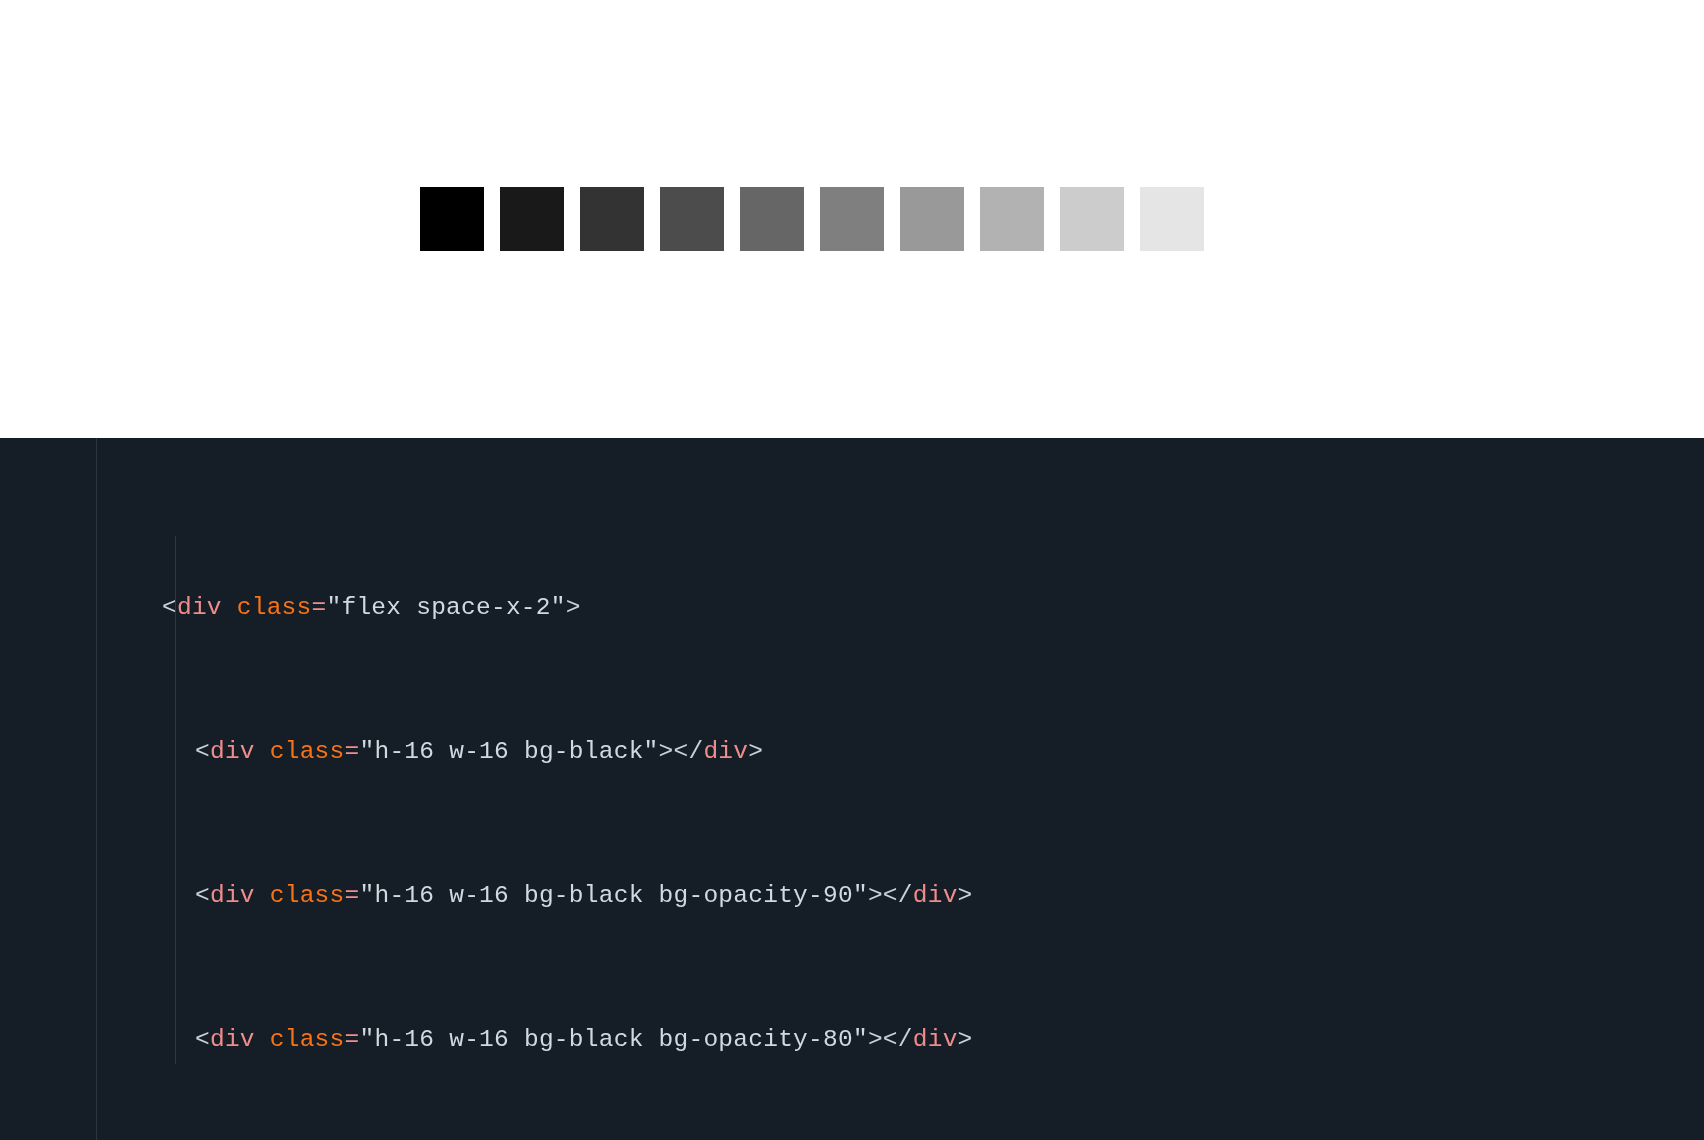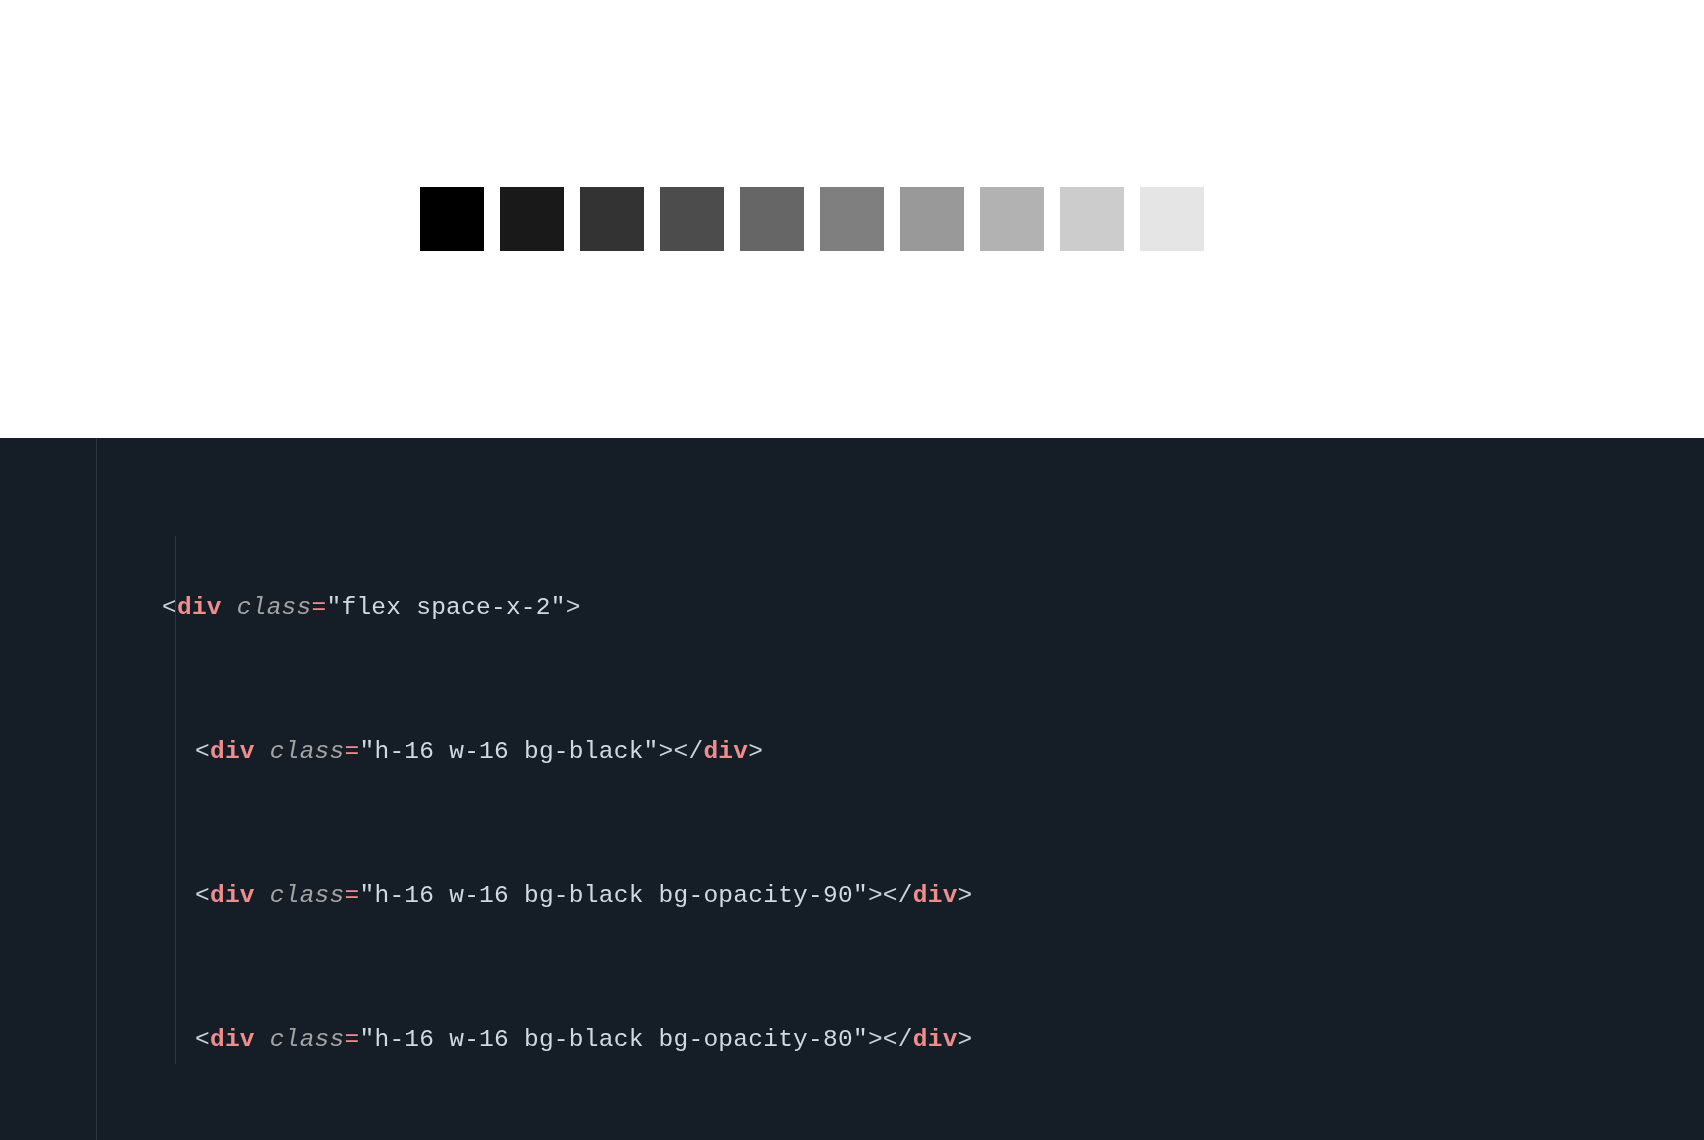--- a/index.html
+++ b/index.html
@@ -69,22 +69,22 @@
     .indent-guide {
       position: absolute;
       top: 98px;
       left: 175px;
       width: 1px;
       height: 528px;
       background: #2b3945;
     }
     
     .punct { color: #c9d1d9; }
-    .tag { color: #f08c8c; font-weight: bold; }
-    .attr { color: #a3a3a3; font-style: italic; }
+    .tag { color: #f08c8c; }
+    .attr { color: #f97316; }
     .eq { color: #f08c8c; }
     .str { color: #d1d9e0; }
     .row { display: block; }
     .indent { display: inline-block; width: 33px; }
   </style>
 </head>
 <body>
 
 <div class="preview-area">
   <div class="swatch-row">

